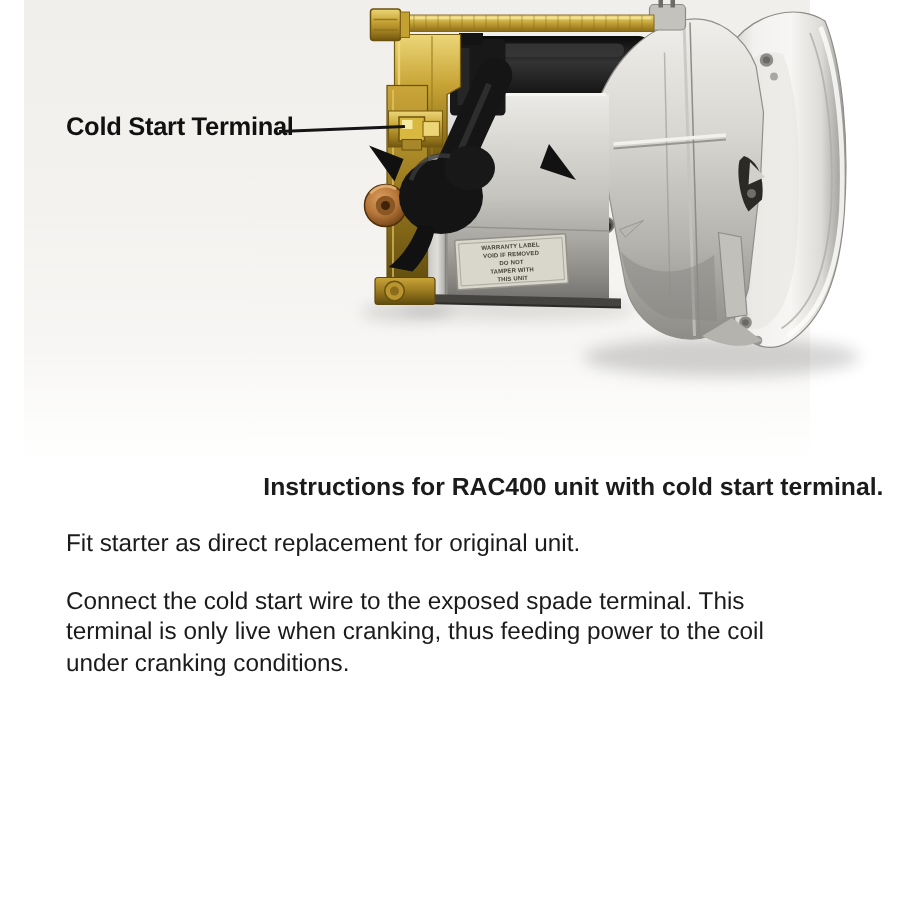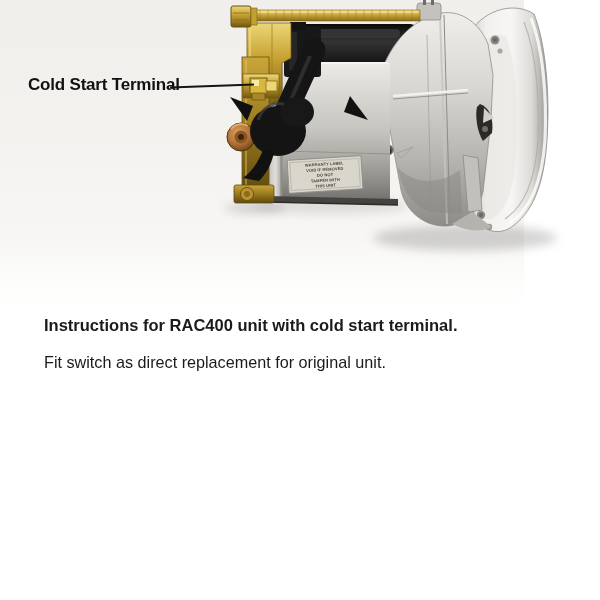--- a/index.html
+++ b/index.html
@@ -1,26 +1,26 @@
 <!DOCTYPE html>
 <html><head>
 <meta charset="utf-8">
 <style>
   html,body{margin:0;padding:0;background:#fff;}
   .page{position:relative;width:600px;height:600px;background:#fff;overflow:hidden;
         font-family:"Liberation Sans","DejaVu Sans",sans-serif;color:#1b1b1b;}
-  .photo-area{position:absolute;left:0;top:0;width:524px;height:310px;
+  .photo-area{position:absolute;left:16px;top:0;width:524px;height:310px;
         background:linear-gradient(180deg,#f0efec 0%,#f3f2ef 45%,#f7f6f4 75%,#fdfdfc 92%,#ffffff 100%);}
   .photo-svg{position:absolute;left:0;top:0;}
   .annotation{position:absolute;left:28px;top:75px;font-size:17px;font-weight:bold;
         letter-spacing:-0.2px;color:#111;white-space:nowrap;}
   .leader{position:absolute;left:170px;top:85px;width:84px;height:2px;background:#151515;
         transform:rotate(-2.2deg);}
   .instructions{position:absolute;left:44px;top:315px;width:545px;}
-  .instructions .title{margin:0 0 17px 0;font-size:16.5px;font-weight:bold;line-height:20.3px;}
+  .instructions .title{margin:0 0 17px 0;font-size:16.5px;font-weight:bold;line-height:20.3px;text-align:right;}
   .instructions .para{margin:0 0 18.5px 0;font-size:16.2px;line-height:20.3px;white-space:pre-line;}
   .wlabel-line{font-size:4px;font-weight:bold;fill:#454238;letter-spacing:0.1px;}
 </style>
 </head>
 <body>
 
 <div class="page">
 
   <div class="photo-area">
     <svg class="photo-svg" width="600" height="310" viewBox="0 0 600 310">
@@ -210,17 +210,20 @@
 
     <div class="annotation">
       <span>Cold Start Terminal</span>
     </div>
     <div class="leader"></div>
   </div>
 
   <section class="instructions">
     <p class="title">Instructions for RAC400 unit with cold start terminal.</p>
     <div>
-        <p class="para">Fit switch as direct replacement for original unit.</p>
+        <p class="para">Fit starter as direct replacement for original unit.</p>
+        <p class="para">Connect the cold start wire to the exposed spade terminal. This
+terminal is only live when cranking, thus feeding power to the coil
+under cranking conditions.</p>
       </div>
   </section>
 
 </div>
 
 </body></html>

